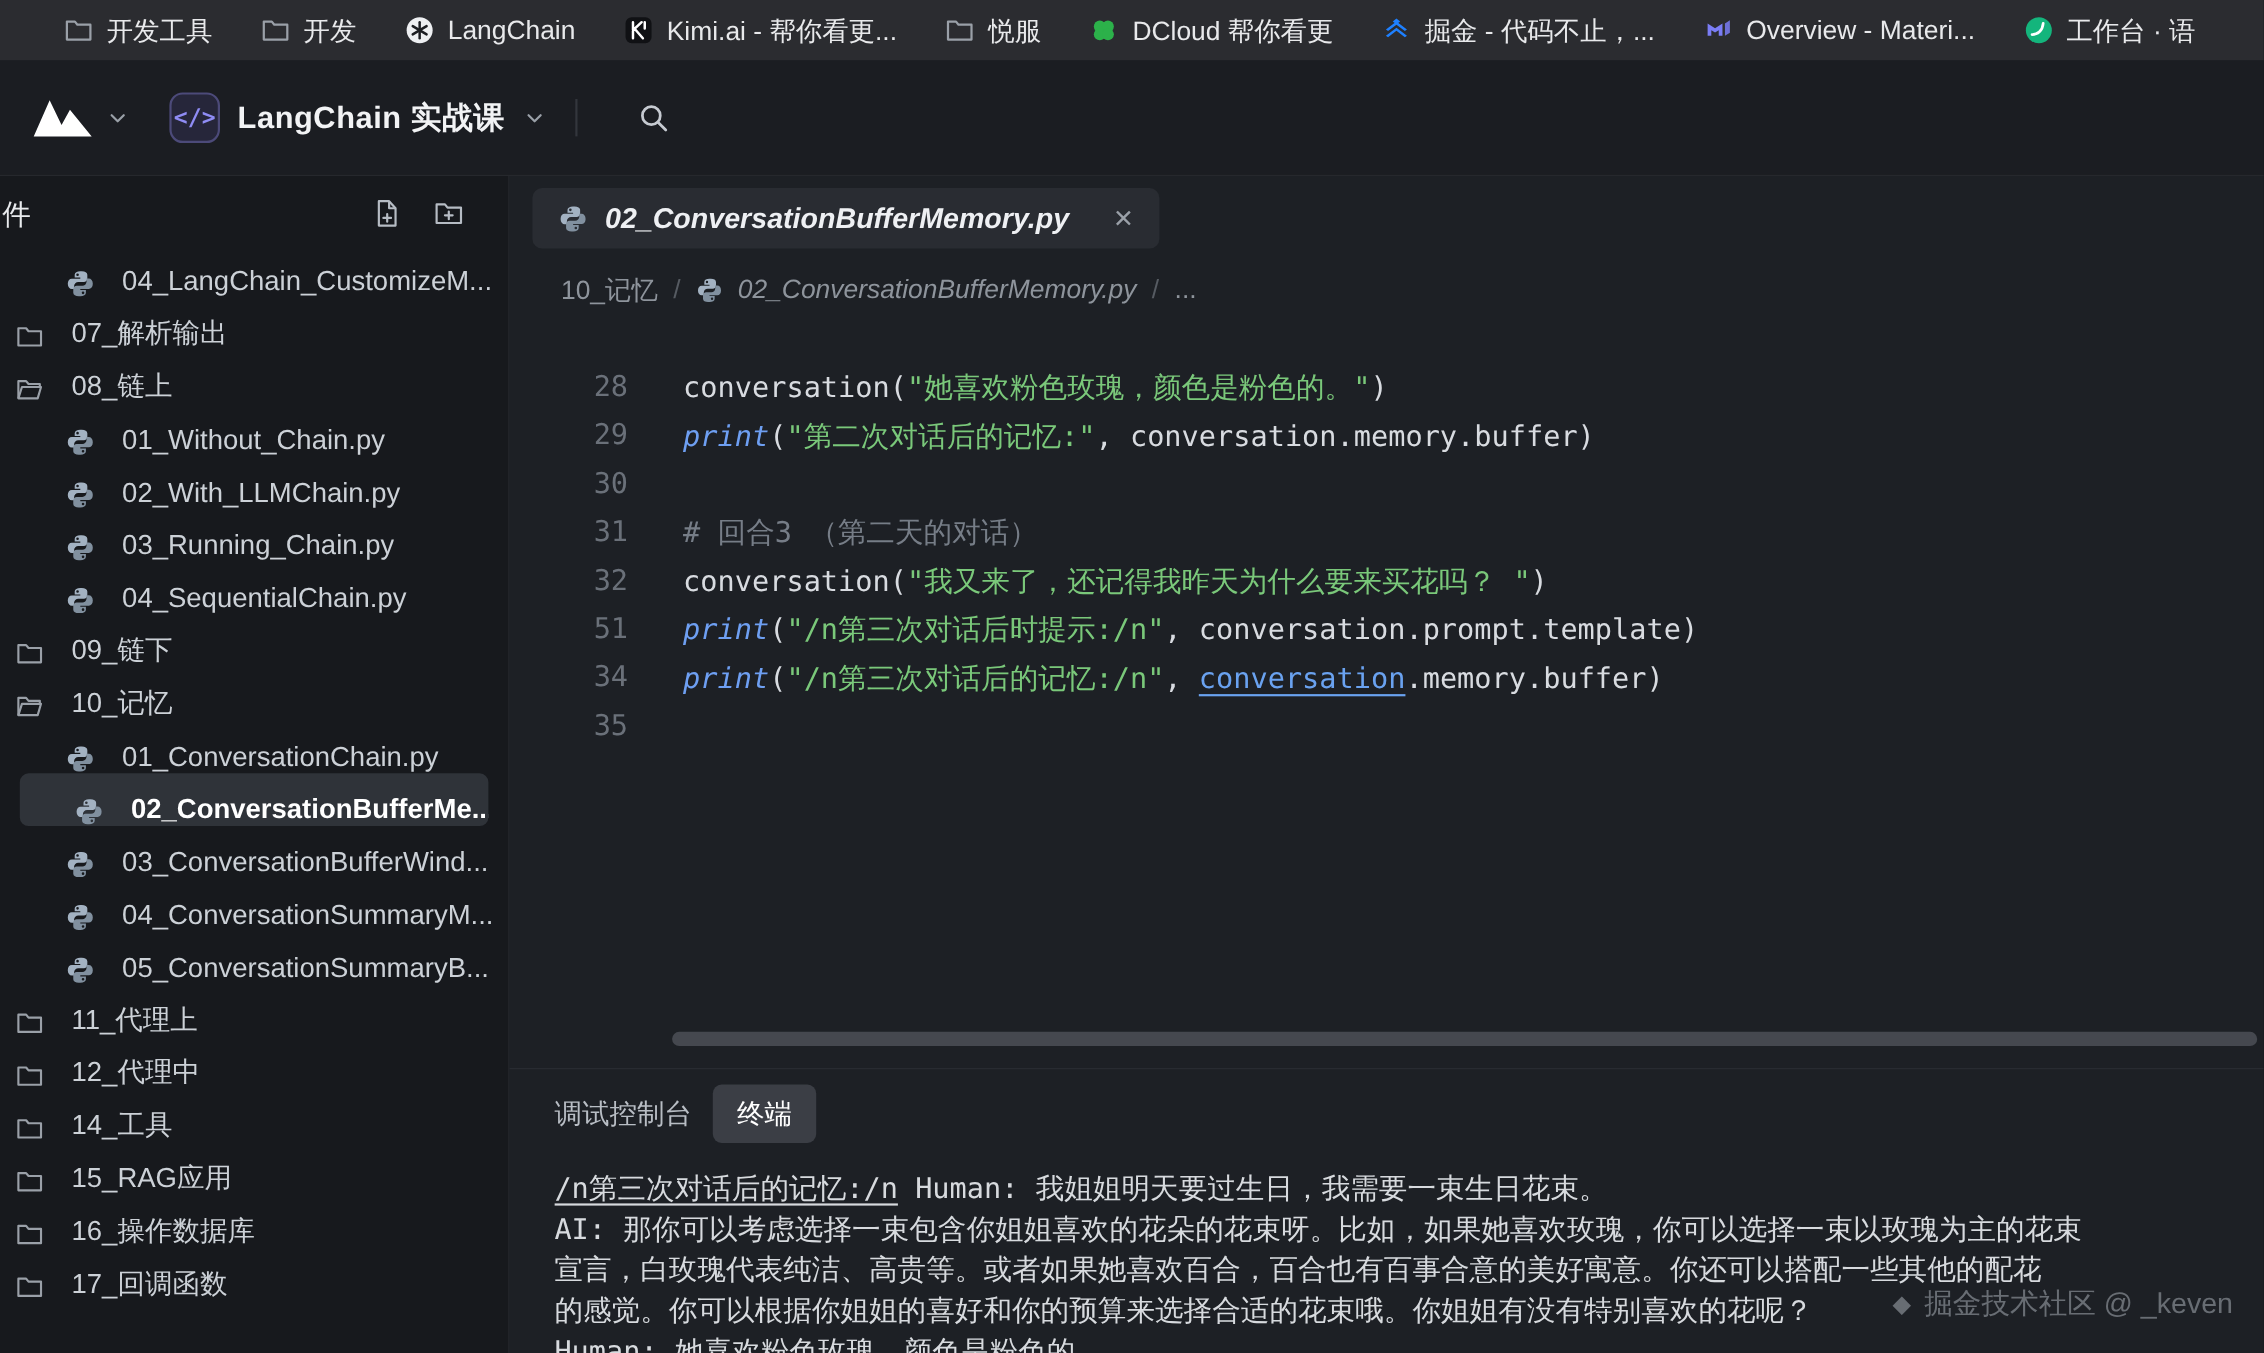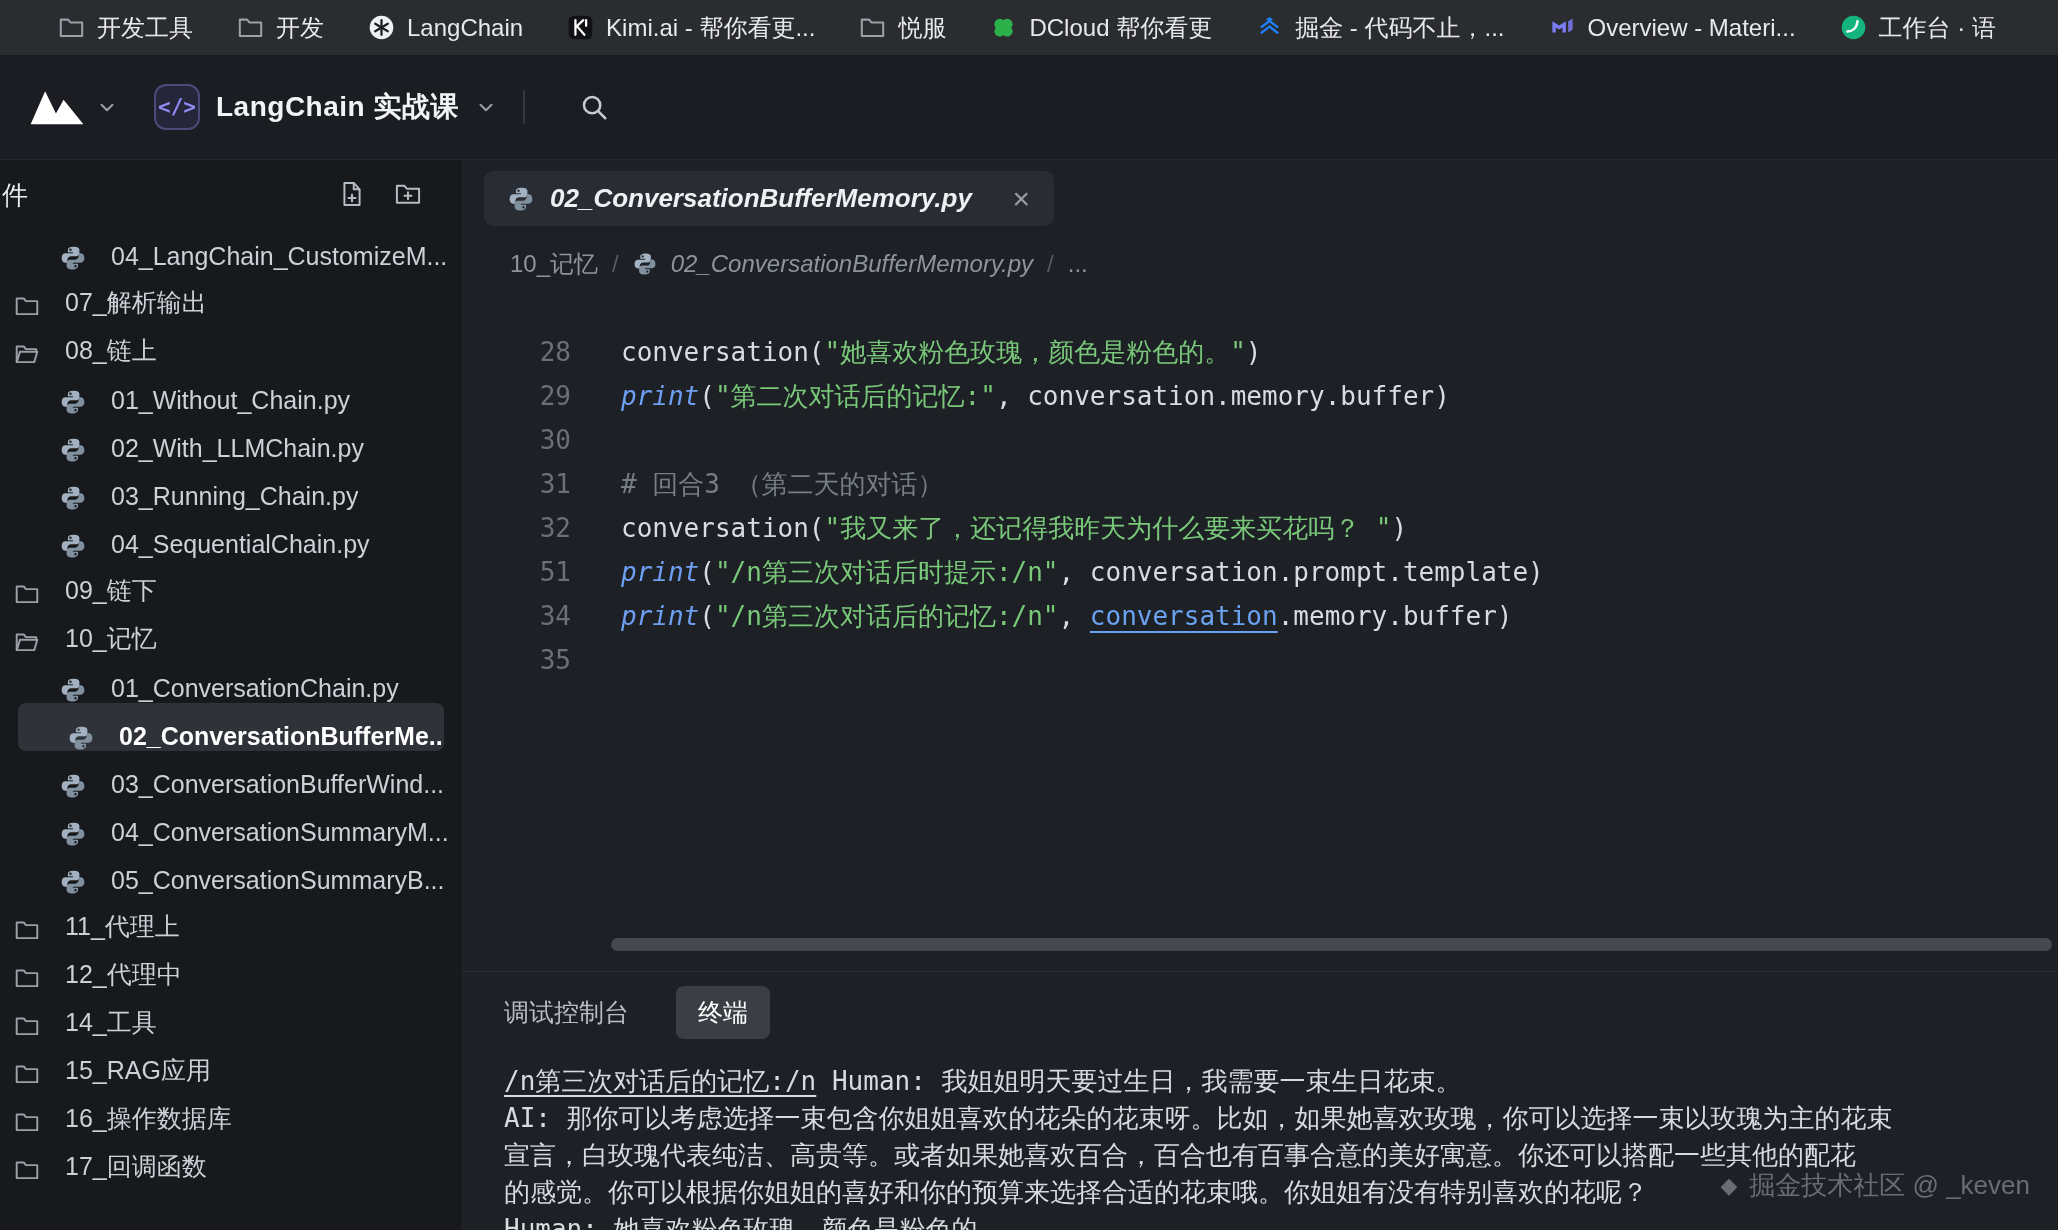--- a/index.html
+++ b/index.html
@@ -88,21 +88,21 @@
   .tok-plain{color:#d8dbe0;}
   .tok-string{color:var(--string-green,#7ac87a);}
   .tok-fn{color:var(--func-blue,#6e9ff2);font-style:italic;}
   .tok-comment{color:var(--comment-gray,#767d87);}
   .tok-link{color:var(--link-blue,#6aa2f0);text-decoration:underline;text-underline-offset:6px;}
   .h-scrollbar{position:absolute;left:148px;right:6px;top:778px;height:13px;
     background:#45484f;border-radius:7px;cursor:pointer;}
 
   
   .panel{position:absolute;left:0;top:811px;width:100%;height:259px;border-top:1px solid #2b2d33;box-sizing:border-box;}
-  .panel-tabs{position:absolute;left:41px;top:14px;display:flex;align-items:center;gap:47px;}
+  .panel-tabs{position:absolute;left:41px;top:14px;display:flex;align-items:center;gap:19px;}
   .panel-tab{font-size:25px;color:#b8bdc4;cursor:pointer;}
   .panel-tab.active{background:var(--terminal-chip-bg,#3b3e45);color:#ffffff;border-radius:8px;padding:10px 22px;}
   .terminal{position:absolute;left:41px;top:91px;right:0;
     font-family:"DejaVu Sans Mono", monospace;font-size:26px;color:#d7dade;
     white-space:nowrap;overflow:hidden;}
   .tline{height:37px;line-height:37px;}
   .tseg-underline{text-decoration:underline;text-underline-offset:5px;}
   .tseg-plain{}
   .watermark{position:absolute;right:28px;top:1008px;display:flex;align-items:center;gap:12px;
     color:#9aa0a8;opacity:0.6;font-size:26px;white-space:nowrap;}

